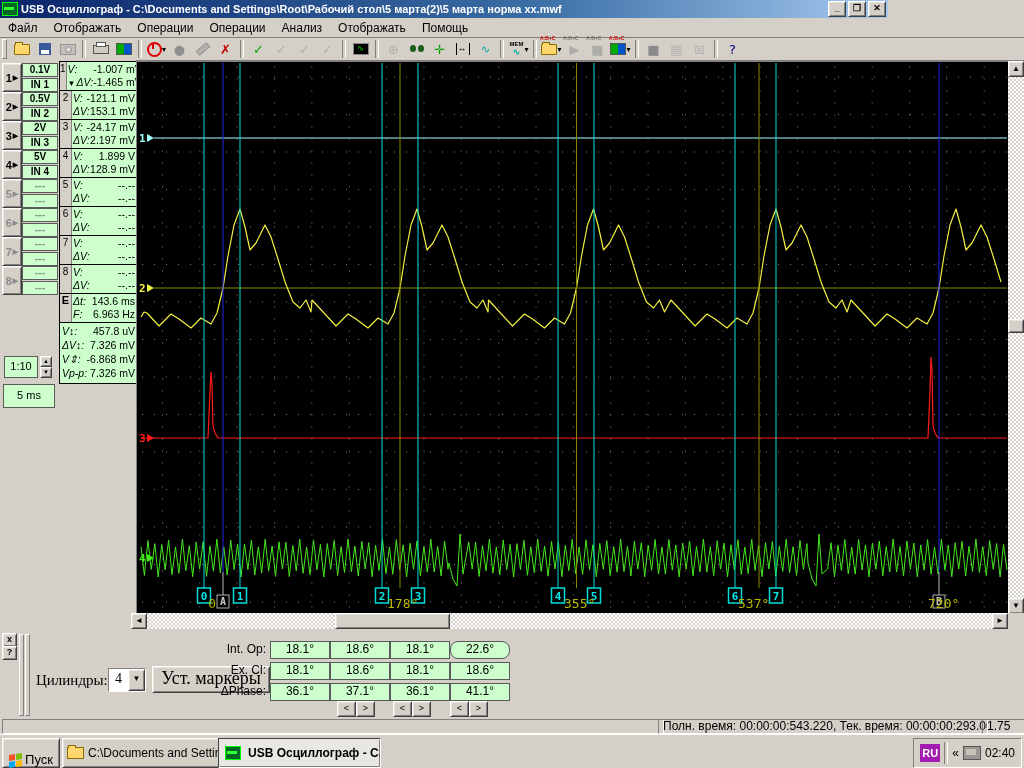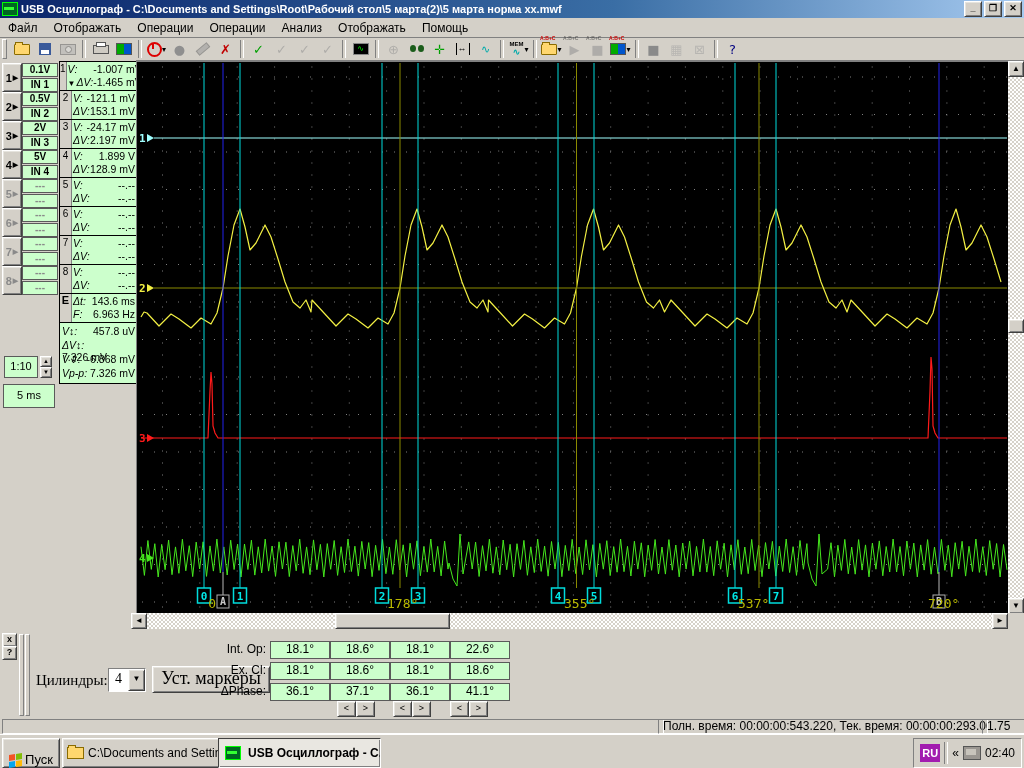--- a/index.html
+++ b/index.html
@@ -4,21 +4,21 @@
 <style>
   html,body{margin:0;padding:0;}
   body{width:1024px;height:768px;position:relative;background:#d4d0c8;
        font-family:"Liberation Sans",sans-serif;font-size:11px;color:#000;overflow:hidden;}
   .abs{position:absolute;}
   .raised{border:1px solid;border-color:#fff #404040 #404040 #fff;
           box-shadow:inset 1px 1px 0 #e6e4de,inset -1px -1px 0 #808080;background:#d4d0c8;}
   .sunken{border:1px solid;border-color:#808080 #fff #fff #808080;}
   .greenbox{background:#ccffcc;border:1px solid #5a5a5a;}
   
-  #titlebar{left:0;top:0;width:1024px;height:18px;
+  #titlebar{left:0;top:0;width:888px;height:18px;
     background:linear-gradient(90deg,#0a246a,#3a6ea5 60%,#a6caf0);display:flex;align-items:center;}
   #titlebar .ttl{color:#fff;font-weight:bold;font-size:11px;white-space:nowrap;overflow:hidden;flex:1;}
   .appicon{width:14px;height:12px;background:#062;border:1px solid #0f0;margin:0 3px 0 2px;position:relative;flex:none;}
   .appicon:after{content:"";position:absolute;left:1px;top:4px;width:10px;height:3px;background:#3f3;}
   .capbtn{width:16px;height:14px;margin-right:2px;font-size:9px;font-weight:bold;line-height:12px;text-align:center;flex:none;}
   
   #menubar{left:0;top:18px;width:1024px;height:19px;display:flex;align-items:center;
     border-bottom:1px solid #808080;box-shadow:0 1px 0 #fff;background:#d4d0c8;font-size:12px;}
   .menu-item{padding:2px 8px;}
   
@@ -428,21 +428,21 @@
           <div>6.963 Hz</div>
         </div>
       </div>
     </div>
     <div class="m-group" style="border-bottom: none;">
       <div class="m-body" style="padding: 2px;">
         <div class="m-line" style="height: 14px;">
           <div class="lab">V↕:</div>
           <div>457.8 uV</div>
         </div>
-        <div class="m-line" style="height: 14px; flex-direction: column;">
+        <div class="m-line" style="height: 14px;">
           <div class="lab">ΔV↕:</div>
           <div>7.326 mV</div>
         </div>
         <div class="m-line" style="height: 14px;">
           <div class="lab">V⇕:</div>
           <div>-6.868 mV</div>
         </div>
         <div class="m-line" style="height: 14px;">
           <div class="lab">Vp-p:</div>
           <div>7.326 mV</div>
@@ -557,21 +557,21 @@
   <div class="sunken" id="cyl-select">
     <span class="val">4</span>
     <span class="dd raised">▼</span>
   </div>
   <div class="raised" id="set-markers">Уст. маркеры</div>
   <div id="phase-table">
       <div class="ph-label" style="left: 206px; top: 11px;">Int. Op:</div>
       <div class="ph-cell greenbox" style="left: 270px; top: 11px;">18.1°</div>
       <div class="ph-cell greenbox" style="left: 330px; top: 11px;">18.6°</div>
       <div class="ph-cell greenbox" style="left: 390px; top: 11px;">18.1°</div>
-      <div class="ph-cell greenbox" style="left: 450px; top: 11px;">22.6°</div>
+      <div class="ph-cell greenbox" style="left: 450px; top: 11px; border-radius: 8px;">22.6°</div>
       <div class="ph-label" style="left: 206px; top: 32px;">Ex. Cl:</div>
       <div class="ph-cell greenbox" style="left: 270px; top: 32px;">18.1°</div>
       <div class="ph-cell greenbox" style="left: 330px; top: 32px;">18.6°</div>
       <div class="ph-cell greenbox" style="left: 390px; top: 32px;">18.1°</div>
       <div class="ph-cell greenbox" style="left: 450px; top: 32px;">18.6°</div>
       <div class="ph-label" style="left: 206px; top: 53px;">ΔPhase:</div>
       <div class="ph-cell greenbox" style="left: 270px; top: 53px;">36.1°</div>
       <div class="ph-cell greenbox" style="left: 330px; top: 53px;">37.1°</div>
       <div class="ph-cell greenbox" style="left: 390px; top: 53px;">36.1°</div>
       <div class="ph-cell greenbox" style="left: 450px; top: 53px;">41.1°</div>

